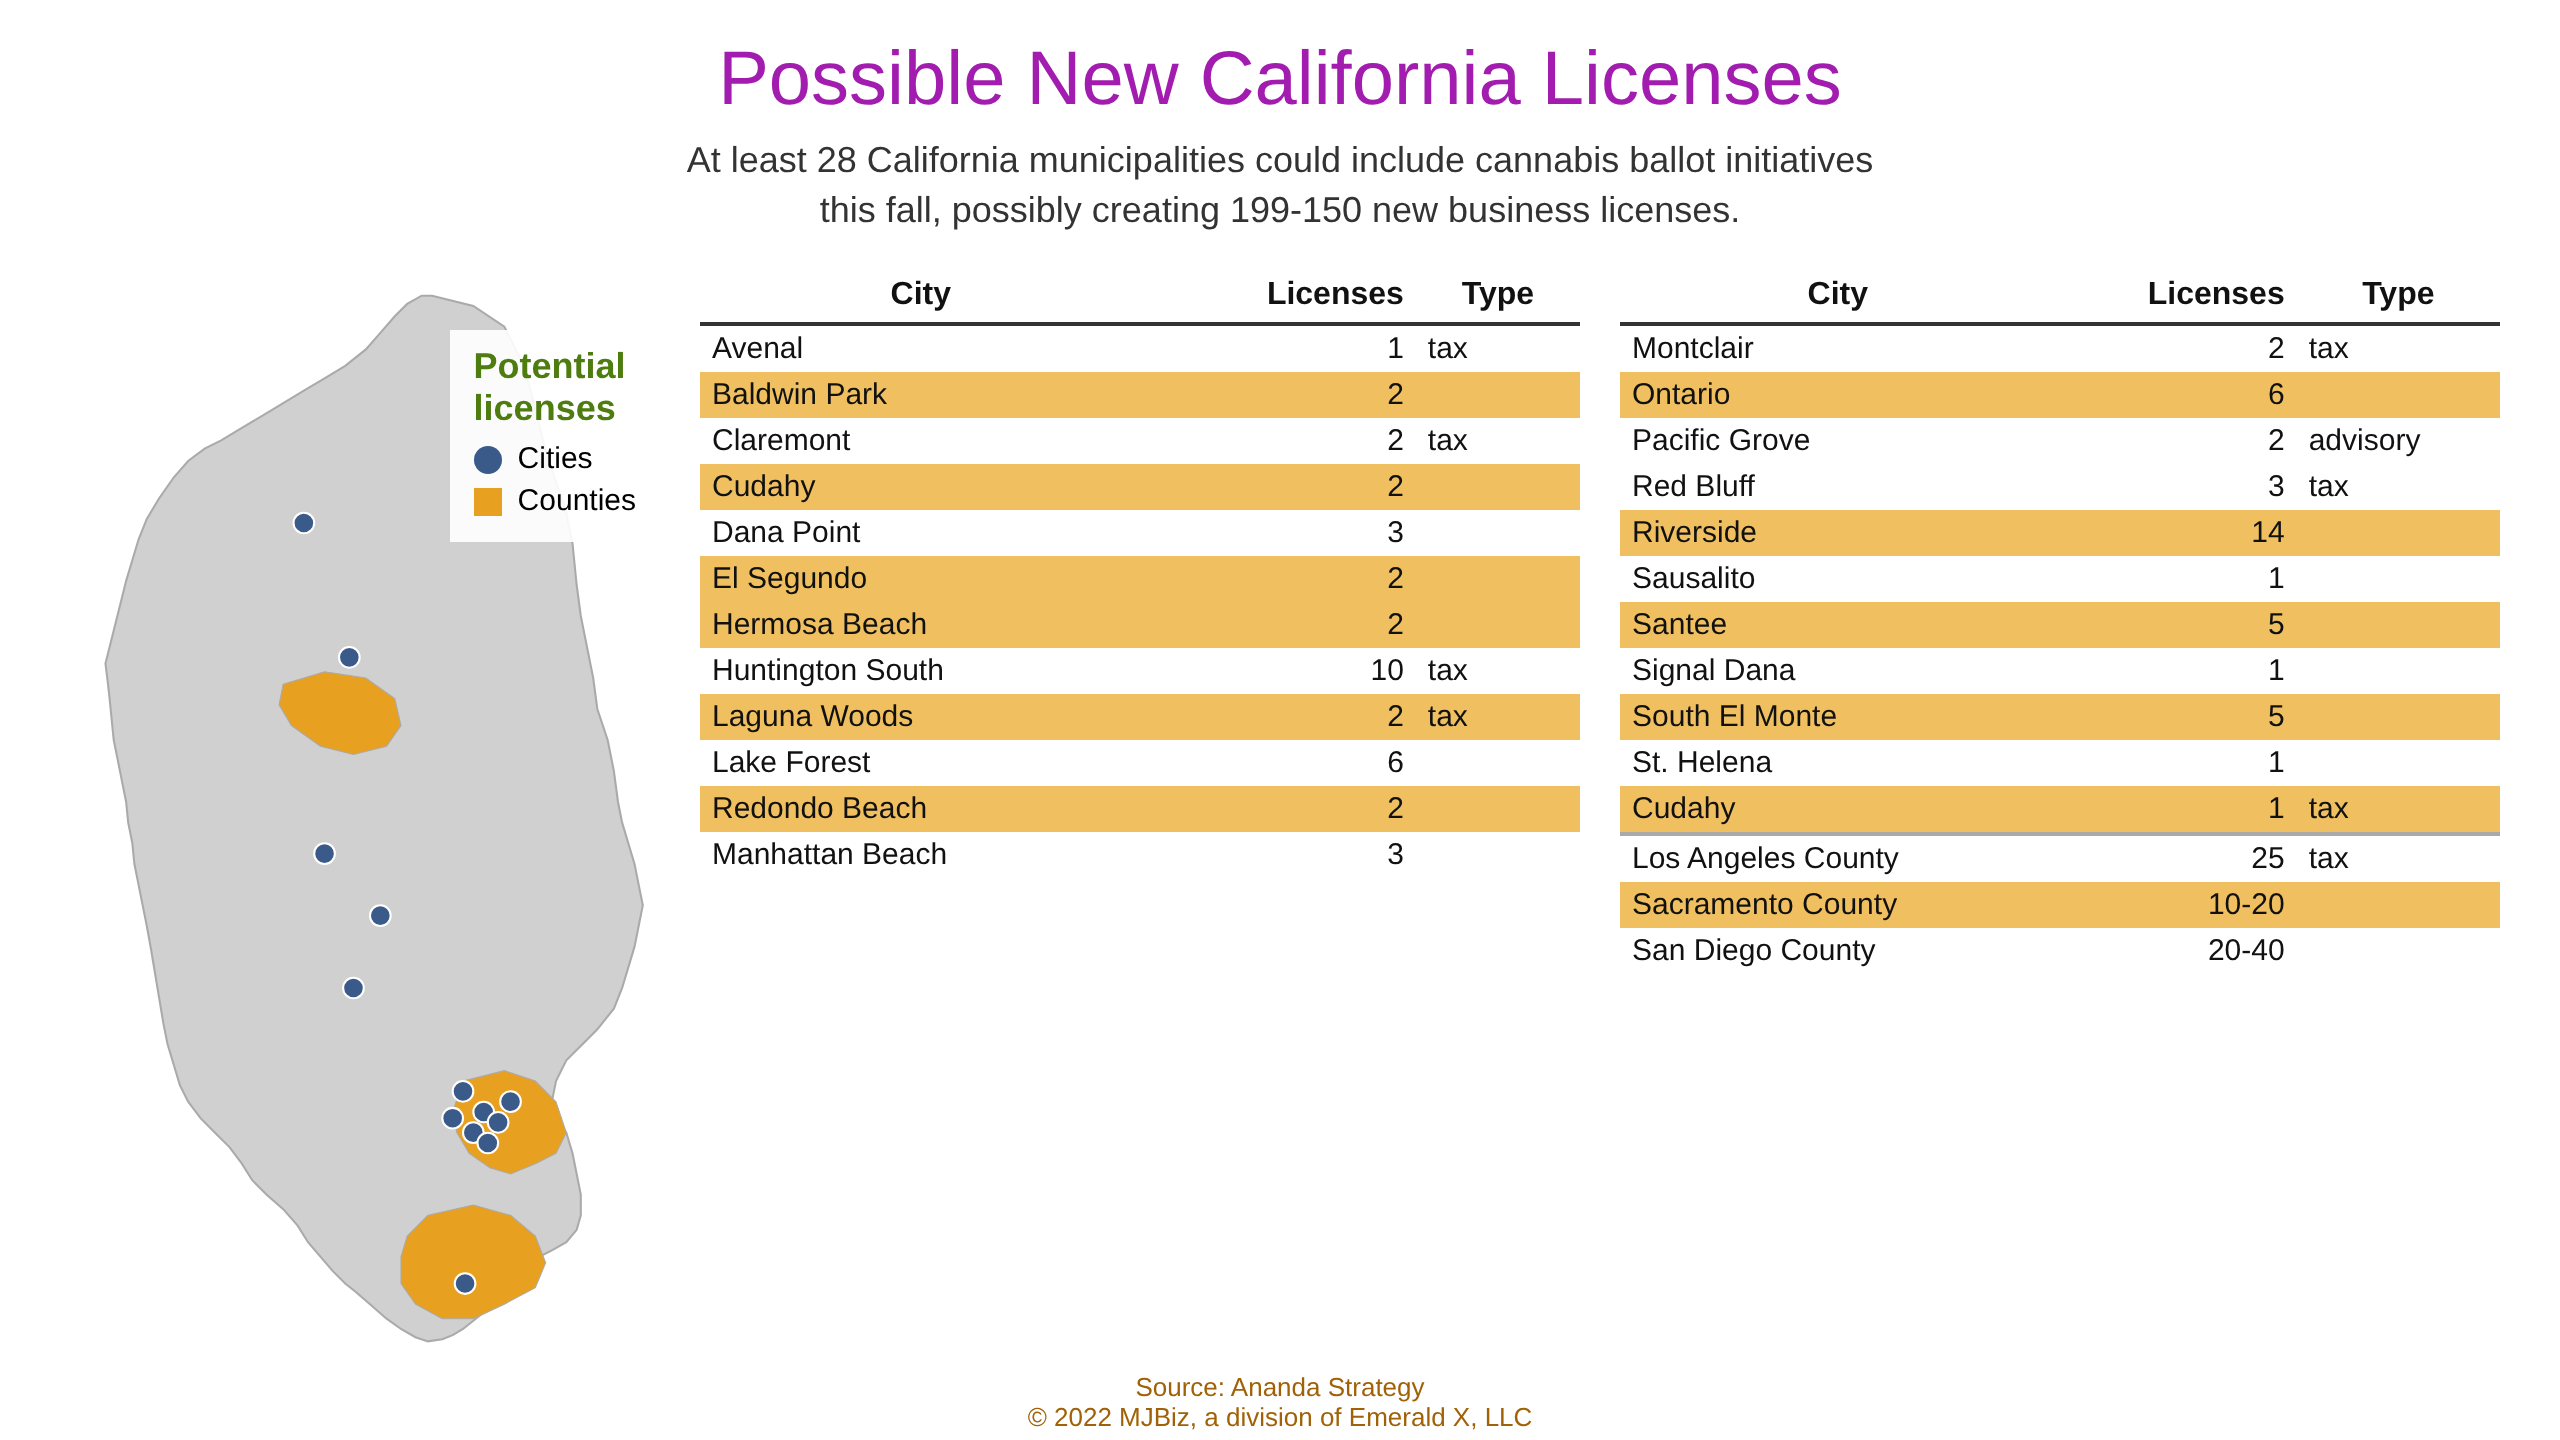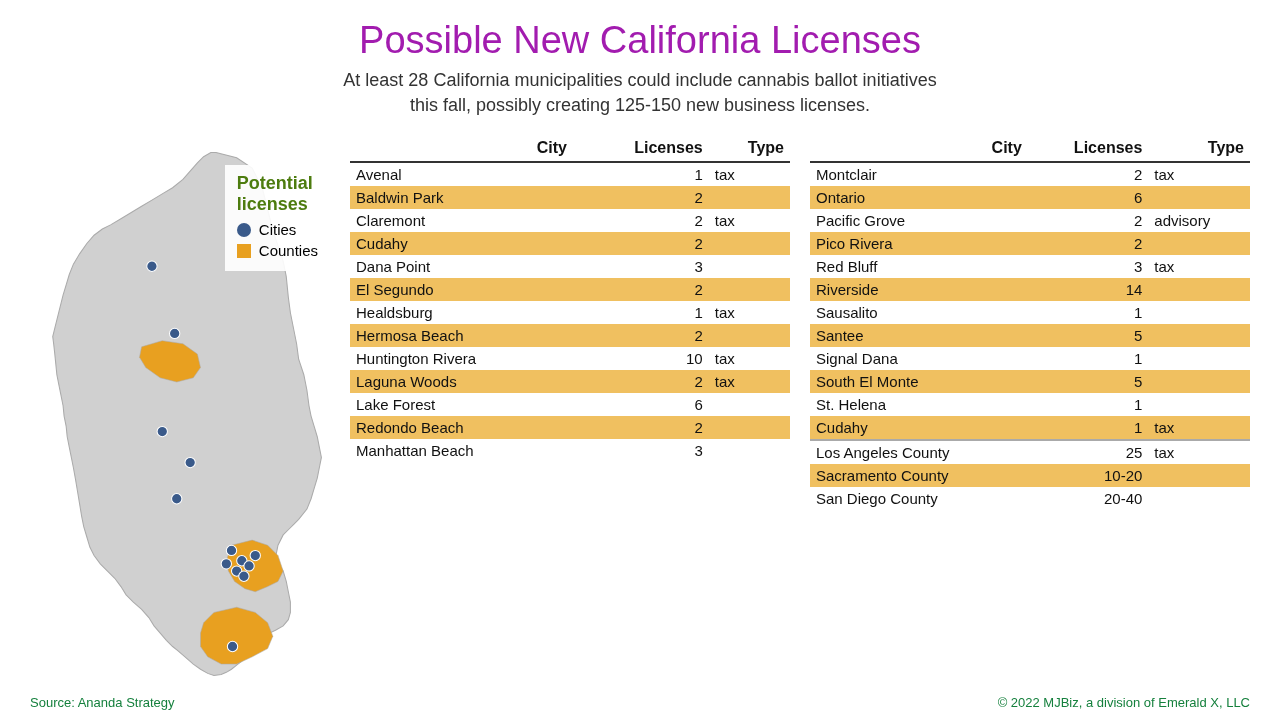--- a/index.html
+++ b/index.html
@@ -95,21 +95,21 @@
       width: 100%;
       border-collapse: collapse;
       font-family: Arial, sans-serif;
       font-size: 15px;
     }
     thead tr {
       border-bottom: 2px solid #333;
     }
     thead th {
       padding: 4px 6px;
-      text-align: right;
+      text-align: center;
       font-weight: 700;
       font-size: 16px;
       color: #111;
     }
     thead th.num-col {
       text-align: right;
     }
     tbody td {
       padding: 3px 6px;
       color: #111;
@@ -123,21 +123,22 @@
     tr.county-section {
       border-top: 2px solid #aaa;
     }
     .footer {
       display: flex;
       justify-content: space-between;
       align-items: center;
       margin-top: 8px;
       font-family: Arial, sans-serif;
       font-size: 13px;
-      color: #15803d;
+      color: #a16207;
+      flex-direction: column;
     }
 
     
     .ca-map {
       width: 100%;
       height: 100%;
     }
     .ca-shape {
       fill: #d0d0d0;
       stroke: #aaa;
@@ -155,21 +156,21 @@
     }
   </style>
 </head>
 <body>
 
 <div class="main-container">
   <div class="header">
     <div class="main-title">Possible New California Licenses</div>
     <div class="subtitle">
       <span>At least 28 California municipalities could include cannabis ballot initiatives</span><br>
-      <span>this fall, possibly creating 125-150 new business licenses.</span>
+      <span>this fall, possibly creating 199-150 new business licenses.</span>
     </div>
   </div>
 
   <div class="content-row">
 
     <div class="map-section">
       <svg viewBox="0 0 300 520" class="ca-map">
 
         <path class="ca-shape" d="
           M 180,10
@@ -367,32 +368,27 @@
               <tr>
     <td>Dana Point</td>
     <td class="num-col">3</td>
     <td></td>
   </tr>
               <tr class="highlight-row">
     <td>El Segundo</td>
     <td class="num-col">2</td>
     <td></td>
   </tr>
-              <tr>
-    <td>Healdsburg</td>
-    <td class="num-col">1</td>
-    <td>tax</td>
-  </tr>
               <tr class="highlight-row">
     <td>Hermosa Beach</td>
     <td class="num-col">2</td>
     <td></td>
   </tr>
               <tr>
-    <td>Huntington Rivera</td>
+    <td>Huntington South</td>
     <td class="num-col">10</td>
     <td>tax</td>
   </tr>
               <tr class="highlight-row">
     <td>Laguna Woods</td>
     <td class="num-col">2</td>
     <td>tax</td>
   </tr>
               <tr>
     <td>Lake Forest</td>
@@ -431,25 +427,20 @@
               <tr class="highlight-row">
     <td>Ontario</td>
     <td class="num-col">6</td>
     <td></td>
   </tr>
               <tr>
     <td>Pacific Grove</td>
     <td class="num-col">2</td>
     <td>advisory</td>
   </tr>
-              <tr class="highlight-row">
-    <td>Pico Rivera</td>
-    <td class="num-col">2</td>
-    <td></td>
-  </tr>
               <tr>
     <td>Red Bluff</td>
     <td class="num-col">3</td>
     <td>tax</td>
   </tr>
               <tr class="highlight-row">
     <td>Riverside</td>
     <td class="num-col">14</td>
     <td></td>
   </tr>

